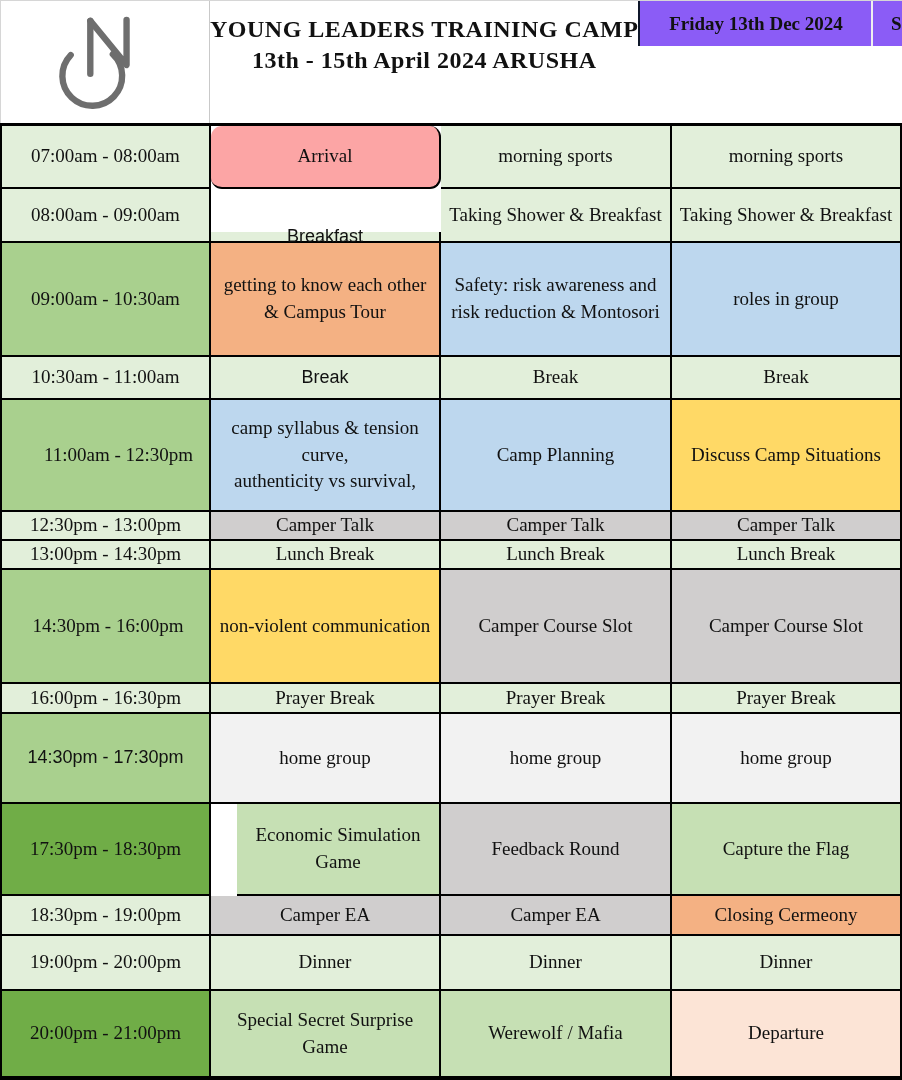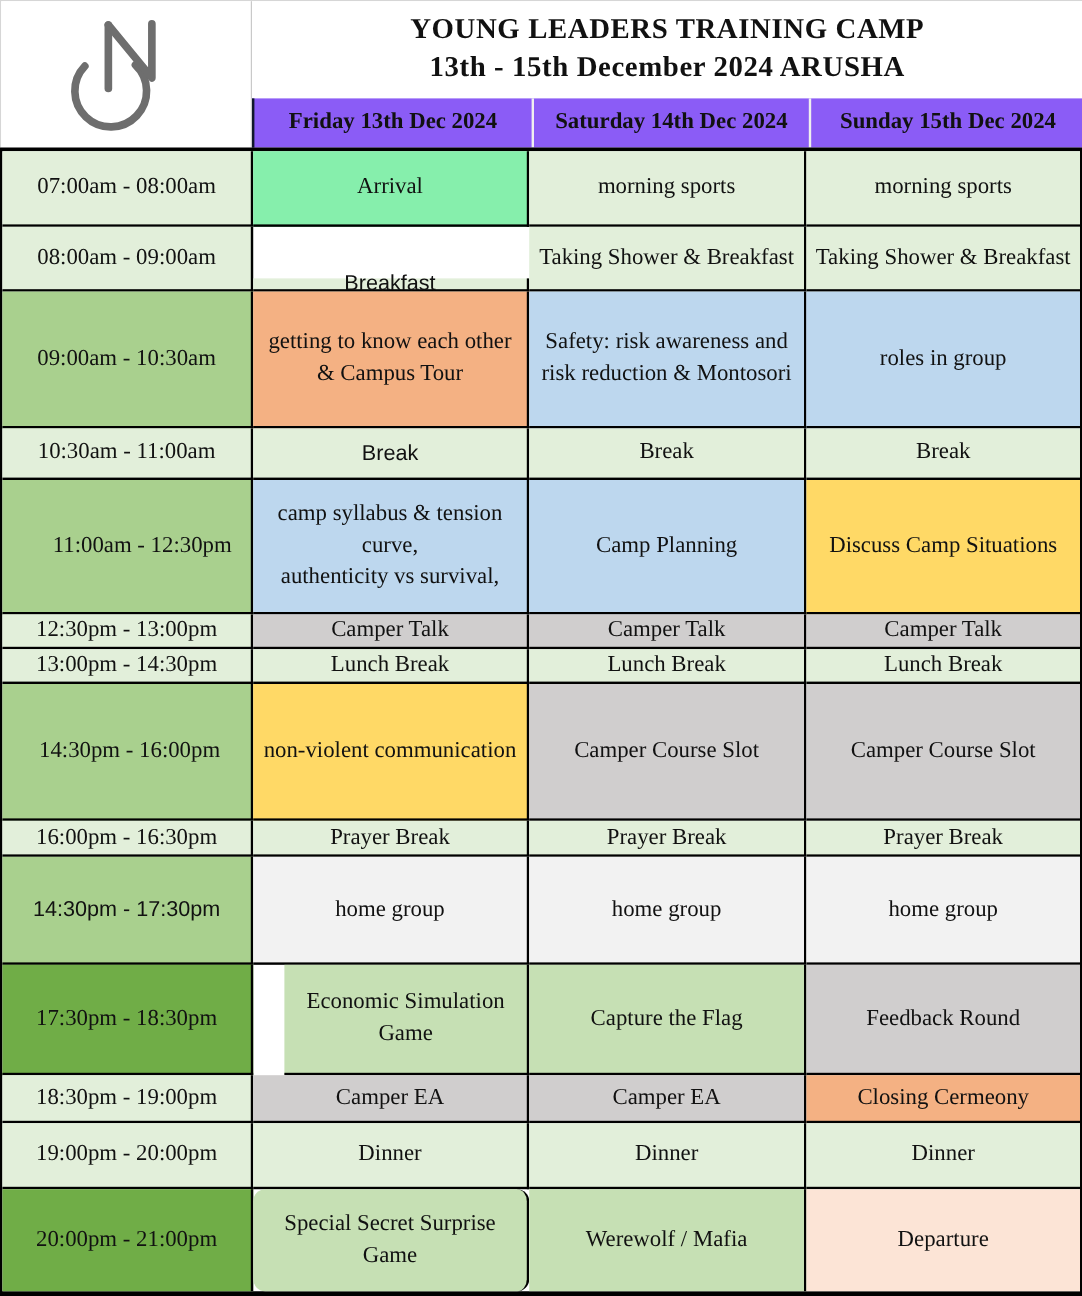--- a/index.html
+++ b/index.html
@@ -2,21 +2,21 @@
 <html><head>
 <meta charset="utf-8">
 <style>
   html,body{margin:0;padding:0;background:#ffffff;}
   body{width:902px;height:1080px;overflow:hidden;font-family:"Liberation Serif",serif;color:#111;}
   .page{width:902px;height:1080px;display:flex;flex-direction:column;}
 
   
   .header{display:flex;height:123px;border-top:1px solid #d6d6d6;border-left:1px solid #d6d6d6;box-sizing:border-box;}
   .logo-cell{width:210px;box-sizing:border-box;border-right:1px solid #c9c9c9;display:flex;align-items:center;justify-content:center;background:#fff;}
-  .title-area{width:692px;display:flex;flex-direction:column;}
+  .title-area{width:692px;display:flex;flex-direction:row;}
   .titles{height:88px;display:flex;flex-direction:column;align-items:center;justify-content:center;background:#fff;}
   .title-line{font-weight:bold;font-size:24px;letter-spacing:.5px;line-height:1.3;white-space:nowrap;}
   .day-band{height:45px;display:grid;grid-template-columns:231px 231px 230px;background:#8b5cf6;border-left:2px solid #0f172a;box-sizing:border-box;}
   .day-cell{display:flex;align-items:center;justify-content:center;font-weight:bold;font-size:19px;white-space:nowrap;}
   .day-cell + .day-cell{border-left:2px solid #efefef;}
 
   
   .grid{display:grid;width:902px;box-sizing:border-box;
         grid-template-columns:209px 230px 231px 228px;
         grid-template-rows:63px 54px 114px 43px 112px 29px 29px 114px 30px 90px 92px 40px 55px 85px;
@@ -39,33 +39,33 @@
     <div class="logo-cell">
       <svg class="logo" width="108" height="98" viewBox="0 0 110 100" fill="none">
         <path d="M63,42 A30.5,30.5 0 1 1 20,43" stroke="#6e6e6e" stroke-width="6.5" stroke-linecap="round"></path>
         <path d="M40,8 L40,62" stroke="#6e6e6e" stroke-width="6.5" stroke-linecap="round"></path>
         <path d="M40,8 L77,53 L77,7" stroke="#6e6e6e" stroke-width="6.5" stroke-linecap="round" stroke-linejoin="round"></path>
       </svg>
     </div>
     <div class="title-area">
       <div class="titles">
         <div class="title-line">YOUNG LEADERS TRAINING CAMP</div>
-        <div class="title-line">13th - 15th December 2024 ARUSHA</div>
+        <div class="title-line">13th - 15th April 2024 ARUSHA</div>
       </div>
       <div class="day-band">
         <div class="day-cell">Friday 13th Dec 2024</div>
         <div class="day-cell">Saturday 14th Dec 2024</div>
         <div class="day-cell">Sunday 15th Dec 2024</div>
       </div>
     </div>
   </div>
 
   <div class="grid" id="schedule-grid">
       <div class="cell" style="background: rgb(226, 239, 218);">07:00am - 08:00am</div>
-      <div class="cell" style="background: #86efac;">Arrival</div>
+      <div class="cell" style="background: #fca5a5; border-radius: 11px;">Arrival</div>
       <div class="cell" style="background: rgb(226, 239, 218);">morning sports</div>
       <div class="cell" style="background: rgb(226, 239, 218);">morning sports</div>
       <div class="cell" style="background: rgb(226, 239, 218);">08:00am - 09:00am</div>
       <div class="cell sans" style="background: rgb(226, 239, 218); margin-top: 43px;">Breakfast</div>
       <div class="cell" style="background: rgb(226, 239, 218);">Taking Shower &amp; Breakfast</div>
       <div class="cell" style="background: rgb(226, 239, 218);">Taking Shower &amp; Breakfast</div>
       <div class="cell" style="background: rgb(169, 208, 142);">09:00am - 10:30am</div>
       <div class="cell" style="background: rgb(244, 177, 131);">getting to know each other &amp; Campus Tour</div>
       <div class="cell" style="background: rgb(189, 215, 238);">Safety: risk awareness and risk reduction &amp; Montosori</div>
       <div class="cell" style="background: rgb(189, 215, 238);">roles in group</div>
@@ -93,29 +93,29 @@
       <div class="cell" style="background: rgb(226, 239, 218);">16:00pm - 16:30pm</div>
       <div class="cell" style="background: rgb(226, 239, 218);">Prayer Break</div>
       <div class="cell" style="background: rgb(226, 239, 218);">Prayer Break</div>
       <div class="cell" style="background: rgb(226, 239, 218);">Prayer Break</div>
       <div class="cell sans" style="background: rgb(169, 208, 142);">14:30pm - 17:30pm</div>
       <div class="cell" style="background: rgb(242, 242, 242);">home group</div>
       <div class="cell" style="background: rgb(242, 242, 242);">home group</div>
       <div class="cell" style="background: rgb(242, 242, 242);">home group</div>
       <div class="cell" style="background: rgb(112, 173, 71);">17:30pm - 18:30pm</div>
       <div class="cell" style="background: rgb(198, 224, 180); margin-left: 26px;">Economic Simulation Game</div>
+      <div class="cell" style="background: rgb(208, 206, 206);">Feedback Round</div>
       <div class="cell" style="background: rgb(198, 224, 180);">Capture the Flag</div>
-      <div class="cell" style="background: rgb(208, 206, 206);">Feedback Round</div>
       <div class="cell" style="background: rgb(226, 239, 218);">18:30pm - 19:00pm</div>
       <div class="cell" style="background: rgb(208, 206, 206);">Camper EA</div>
       <div class="cell" style="background: rgb(208, 206, 206);">Camper EA</div>
       <div class="cell" style="background: rgb(244, 177, 131);">Closing Cermeony</div>
       <div class="cell" style="background: rgb(226, 239, 218);">19:00pm - 20:00pm</div>
       <div class="cell" style="background: rgb(226, 239, 218);">Dinner</div>
       <div class="cell" style="background: rgb(226, 239, 218);">Dinner</div>
       <div class="cell" style="background: rgb(226, 239, 218);">Dinner</div>
       <div class="cell" style="background: rgb(112, 173, 71);">20:00pm - 21:00pm</div>
-      <div class="cell" style="background: rgb(198, 224, 180); border-radius: 10px;">Special Secret Surprise Game</div>
+      <div class="cell" style="background: rgb(198, 224, 180);">Special Secret Surprise Game</div>
       <div class="cell" style="background: rgb(198, 224, 180);">Werewolf / Mafia</div>
       <div class="cell" style="background: rgb(252, 228, 214);">Departure</div>
     </div>
 
 </div>
 
 </body></html>

